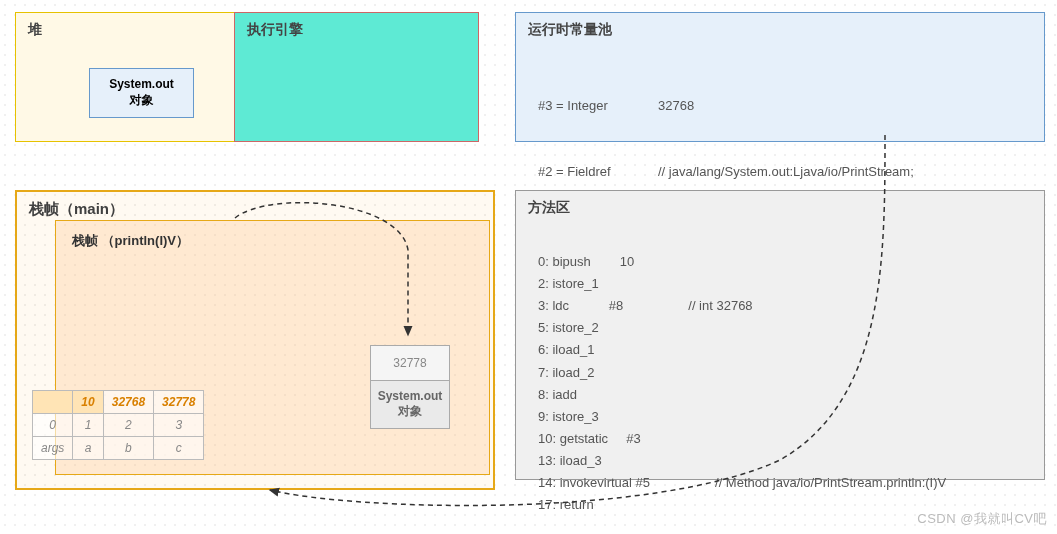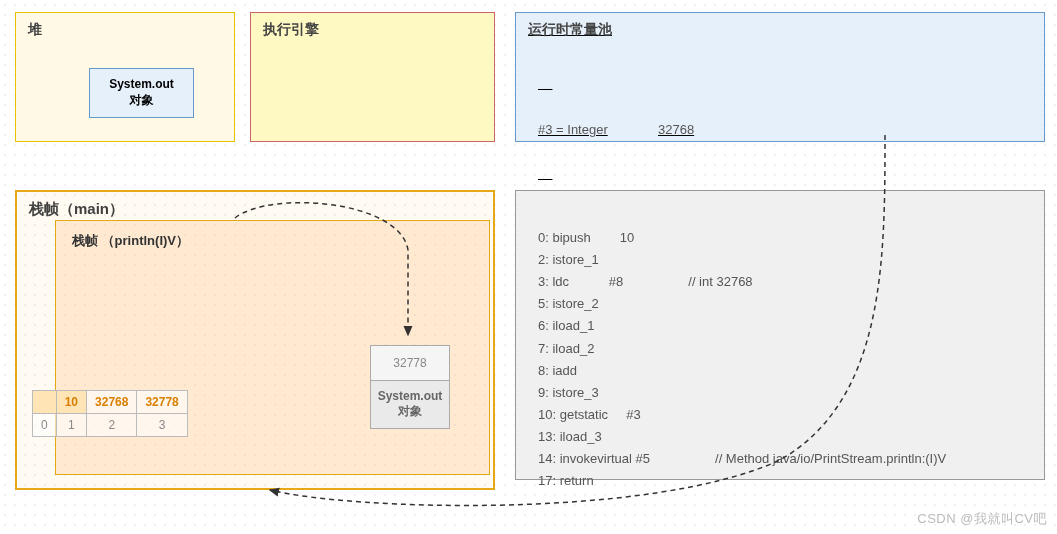--- a/index.html
+++ b/index.html
@@ -24,43 +24,43 @@
     border: 1px solid;
     padding: 8px 12px;
   }
   .title {
     font-weight: bold;
     font-size: 14px;
     color: #444;
     margin-bottom: 6px;
   }
   .heap { left:15px; top:12px; width:220px; height:130px; background:#FFF9E6; border-color:#E6C200; }
-  .engine { left:250px; top:12px; width:245px; height:130px; background:#fef9c3; border-color:#CC6666; }
-  .pool { left:515px; top:12px; width:530px; height:130px; background:#E6F0FA; border-color:#6699CC;text-decoration:underline; }
+  .engine { left:234px; top:12px; width:245px; height:130px; background:#5eead4; border-color:#CC6666; }
+  .pool { left:515px; top:12px; width:530px; height:130px; background:#E6F0FA; border-color:#6699CC; }
   .methods { left:515px; top:190px; width:530px; height:290px; background:#F0F0F0; border-color:#999; }
   .frame-main { left:15px; top:190px; width:480px; height:300px; background:rgba(255,165,0,0.05); border:2px solid #E6A817; }
   .frame-println { left:55px; top:220px; width:435px; height:255px; background:rgba(255,200,150,0.35); border:1px solid #E6A817; }
   .sysout-obj {
     position:absolute; left:73px; top:55px; width:105px; height:50px;
     background:#E6F0FA; border:1px solid #6699CC;
     display:flex; align-items:center; justify-content:center;
     font-size:12px; font-weight:bold; text-align:center; line-height:1.3;
   }
   .pool-content, .method-content {
     font-size: 13px; color:#555; line-height:1.7;
     padding-left: 10px; padding-top: 6px;
     white-space: pre;
   }
-  .pool-row { display:flex;margin-top:24px; }
+  .pool-row { display:flex; }
   .pool-row span:nth-child(1){ width:120px; }
   .pool-row span:nth-child(2){ width:110px; }
   .pool-row span:nth-child(3){ flex:1; }
   .var-table {
     position:absolute; left:32px; top:390px;
-    border-collapse:collapse; font-size:12px; color:#888;
+    border-collapse:collapse; font-size:12px; color:#888;font-style:italic;
   }
   .var-table td {
     border:1px solid #bbb; padding:4px 8px; text-align:center;
     background: rgba(255,255,255,0.6);
   }
   .var-table .hl td { color:#D98000; font-weight:bold; }
   .var-table td.hlcell { background:#FFE4B5; color:#D98000; font-weight:bold;}
   .stack-op {
     position:absolute; left:370px; top:345px; width:80px;
     border:1px solid #aaa; text-align:center;
@@ -111,20 +111,21 @@
     </div>
     <div class="pool-row">
       <span>#5 = Methodref</span>
       <span>#29.#30</span>
       <span>// java/io/PrintStream.println:(I)V</span>
     </div>
   </div>
 </div>
 
 <div class="box methods">
+  <div class="title">方法区</div>
   <div class="method-content">
 <span>0: bipush        10</span>
 <span>2: istore_1</span>
 <span>3: ldc           #8                  // int 32768</span>
 <span>5: istore_2</span>
 <span>6: iload_1</span>
 <span>7: iload_2</span>
 <span>8: iadd</span>
 <span>9: istore_3</span>
 <span>10: getstatic     #3</span>
@@ -147,20 +148,26 @@
     <td class="hlcell">10</td>
     <td>32768</td>
     <td>32778</td>
   </tr>
   <tr>
     <td>0</td>
     <td>1</td>
     <td>2</td>
     <td>3</td>
   </tr>
+  <tr>
+    <td>args</td>
+    <td>a</td>
+    <td>b</td>
+    <td>c</td>
+  </tr>
 </tbody>
   </table>
 
 <div class="stack-op">
   <div class="cell">32778</div>
   <div class="obj">
     <span>System.out</span><br>
     <span>对象</span>
   </div>
 </div>

